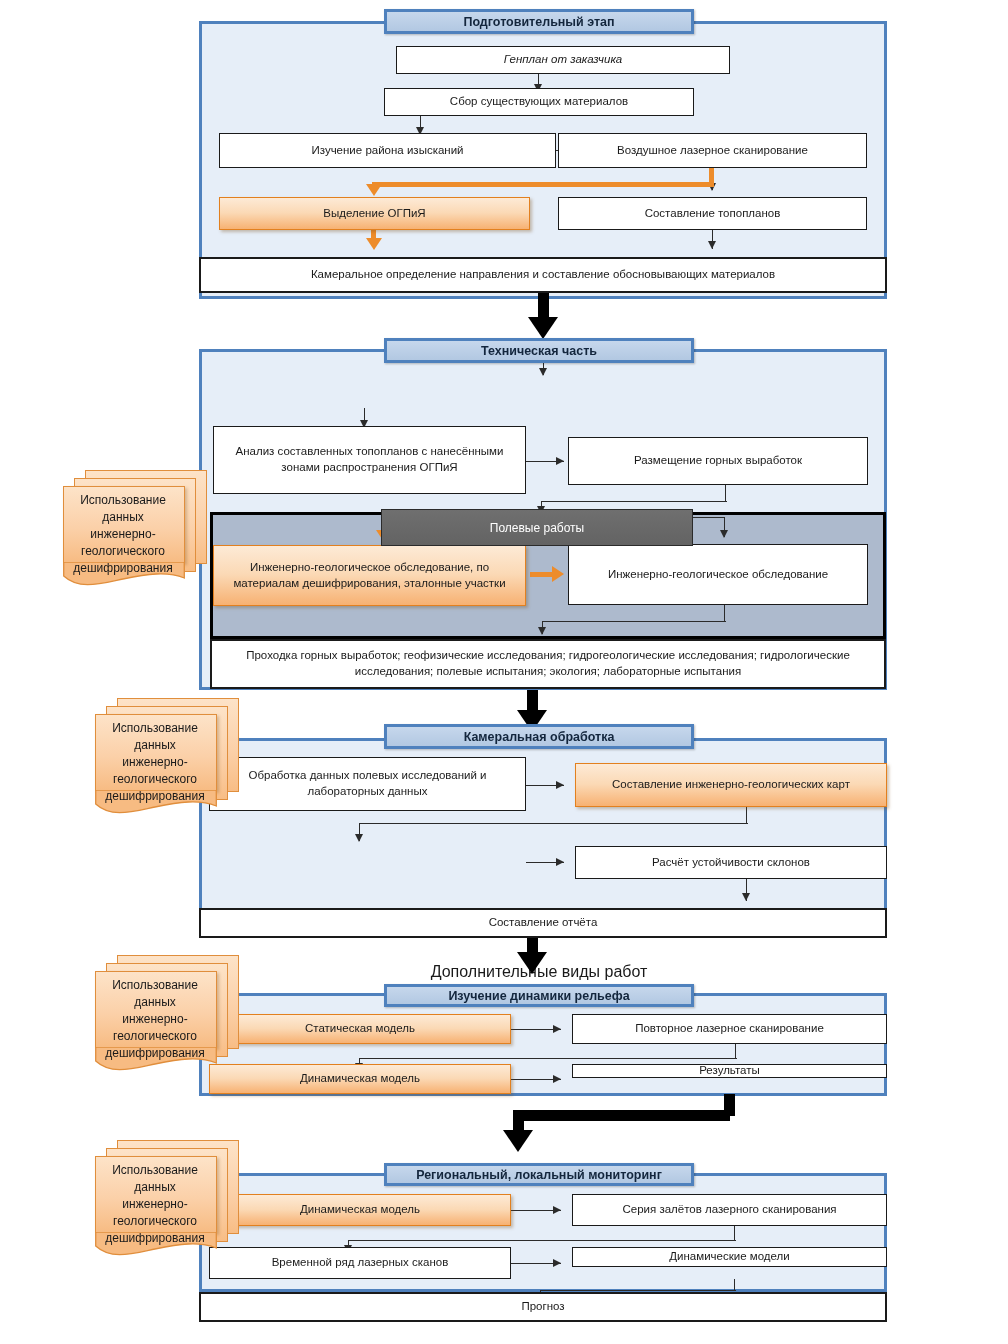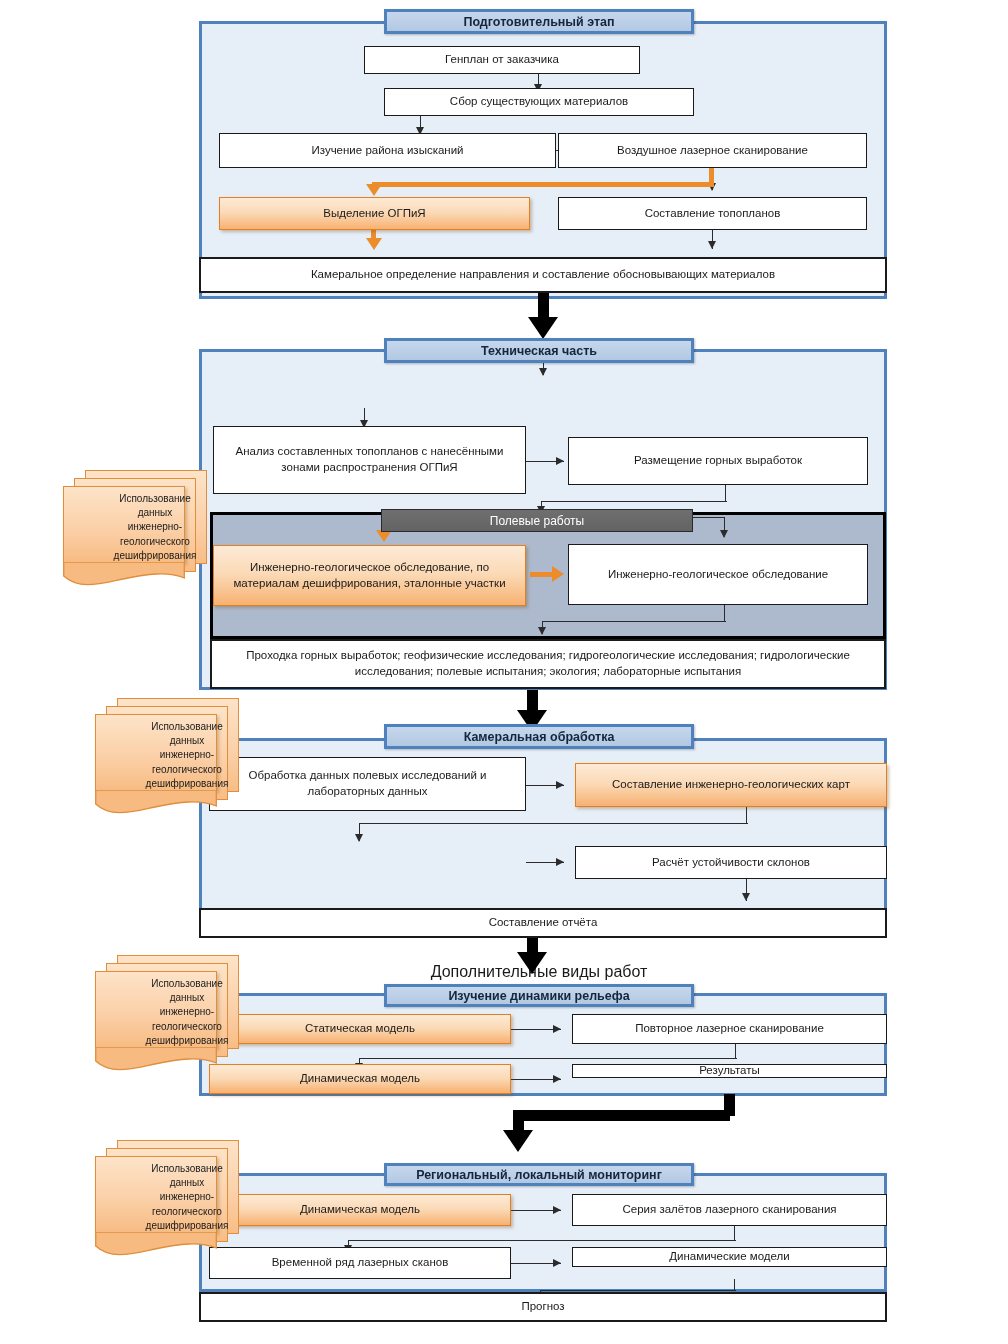--- a/index.html
+++ b/index.html
@@ -122,35 +122,34 @@
     background:linear-gradient(to bottom,#fde3c8 0%,#fbd0a8 55%,#f7bb82 100%);
     border:1.3px solid #e08e3c;
     border-bottom:none;
     box-shadow:2px 2px 3px rgba(120,80,30,.3);
   }
   .noteStack .wave{
     position:absolute;left:-1px;bottom:-20px;width:calc(100% + 2px);height:24px;
   }
   .noteStack .txt{
     position:absolute;left:0;right:0;top:10px;
-    text-align:center;font-size:10px;color:#1a1a1a;line-height:1.42;
+    text-align:center;font-size:12px;color:#1a1a1a;line-height:1.42;
     z-index:5;
-    margin-left:32px;
   }
 </style>
 </head>
 <body>
 
 <div id="root">
 
   <div class="abs panel" style="left:199px;top:21px;width:688px;height:278px;"></div>
 
   <div class="abs banner" style="left:384px;top:9px;width:310px;height:25px;">Подготовительный  этап</div>
 
-  <div class="abs box" style="left:364px;top:46px;width:276px;height:28px;">Генплан от заказчика</div>
+  <div class="abs box" style="left:396px;top:46px;width:334px;height:28px;font-style:italic;">Генплан от заказчика</div>
 
   <div class="ln v" style="left:538px;top:74px;height:18px;"></div>
   <div class="vhead" style="left:534px;top:84px;border-top-color:#2b2b2b;"></div>
 
   <div class="abs box" style="left:384px;top:88px;width:310px;height:28px;">Сбор существующих  материалов</div>
 
   <div class="ln v" style="left:420px;top:116px;height:19px;"></div>
   <div class="vhead" style="left:416px;top:127px;"></div>
 
   <div class="abs box" style="left:219px;top:133px;width:337px;height:35px;">Изучение района изысканий</div>
@@ -201,21 +200,21 @@
   <div class="ln h" style="left:526px;top:461px;width:38px;"></div>
   <div class="rhead" style="left:556px;top:457px;"></div>
 
   <div class="ln v" style="left:725px;top:485px;height:17px;"></div>
   <div class="ln h" style="left:541px;top:501px;width:186px;"></div>
   <div class="ln v" style="left:541px;top:501px;height:12px;"></div>
   <div class="vhead" style="left:537px;top:506px;"></div>
 
   <div class="abs gzone" style="left:210px;top:512px;width:676px;height:127px;"></div>
 
-  <div class="abs gbanner" style="left:381px;top:509px;width:312px;height:23px;">Полевые работы</div>
+  <div class="abs gbanner" style="left:381px;top:509px;width:312px;height:37px;">Полевые работы</div>
 
   <div class="oln h" style="left:382px;top:514px;width:30px;"></div>
   <div class="oln v" style="left:382px;top:514px;height:20px;"></div>
   <div class="ohead-d" style="left:376px;top:530px;"></div>
 
   <div class="abs obox" style="left:213px;top:545px;width:313px;height:61px;">Инженерно-геологическое обследование, по материалам дешифрирования, эталонные участки</div>
 
   <div class="abs box" style="left:568px;top:544px;width:300px;height:61px;">Инженерно-геологическое обследование</div>
 
   <div class="ln h" style="left:692px;top:517px;width:33px;"></div>

